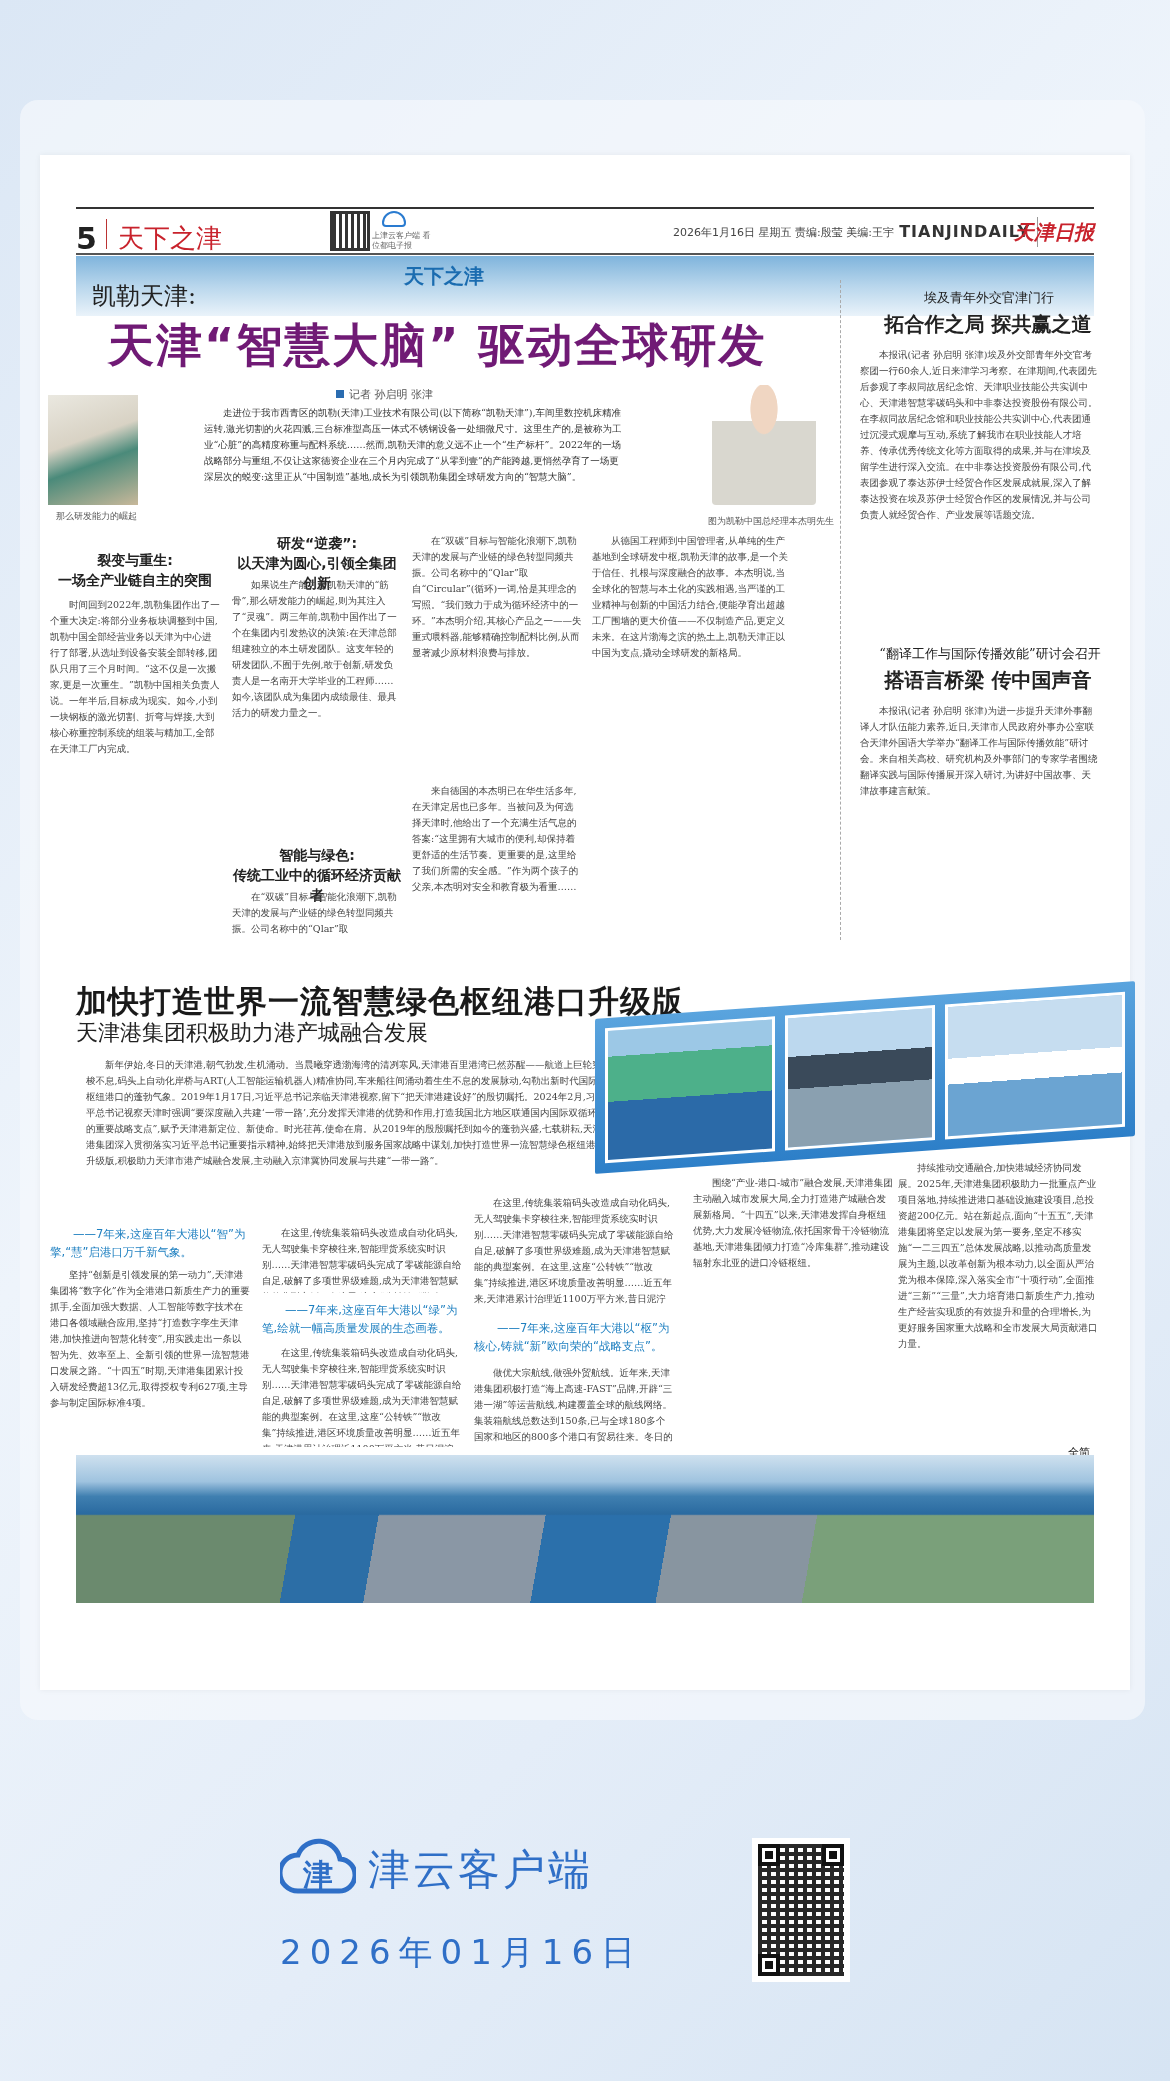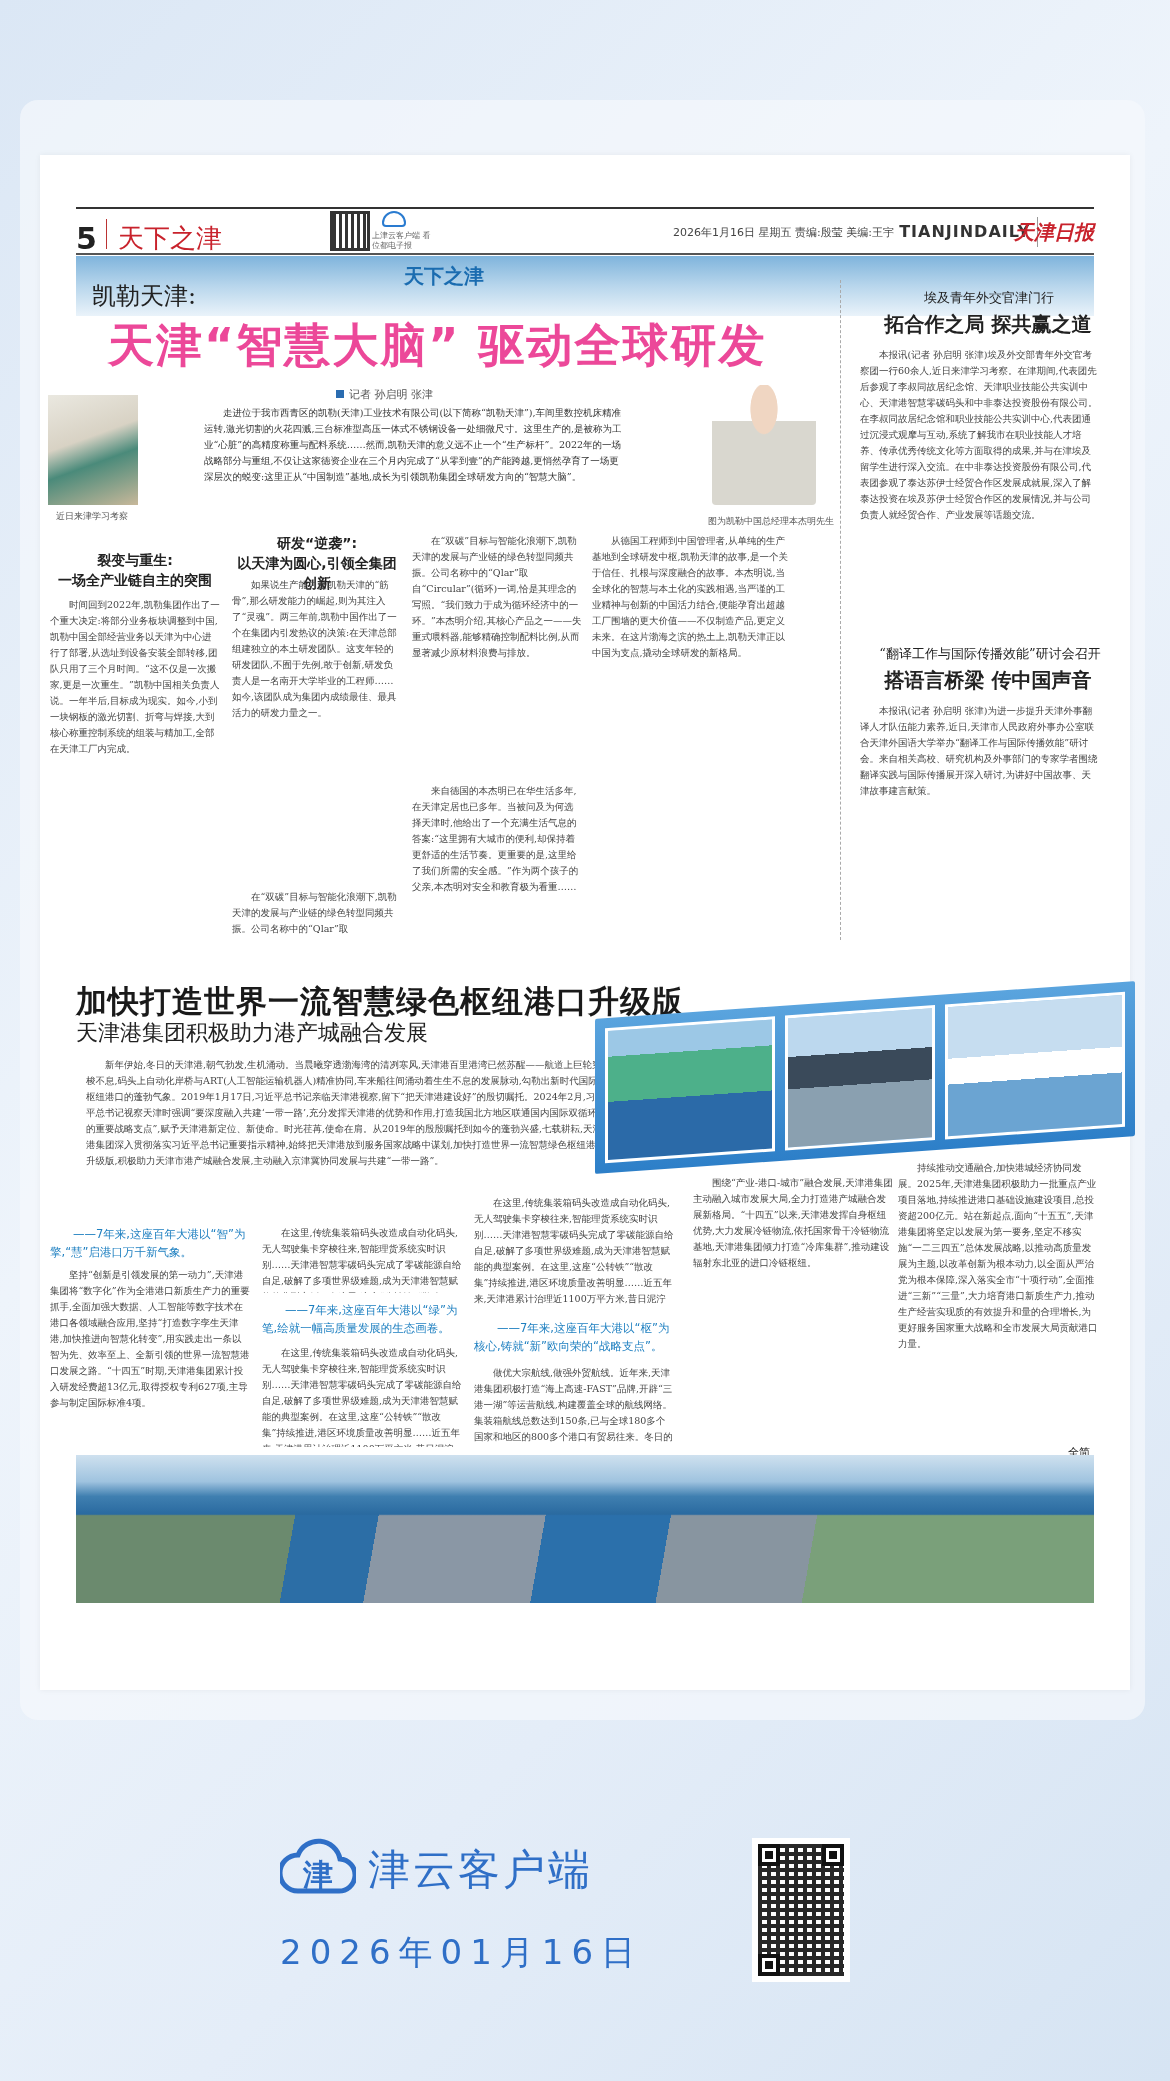--- a/index.html
+++ b/index.html
@@ -35,21 +35,21 @@
   .mh-date { position: absolute; right: 200px; top: 16px; font: 11px "DejaVu Sans", sans-serif; color: #444; }
   .mh-brand { position: absolute; right: 64px; top: 13px; font: bold 16px "DejaVu Sans", sans-serif; letter-spacing: 1px; color: #333; }
   .mh-brand-sep { position: absolute; right: 56px; top: 8px; width: 1px; height: 30px; background: #999; }
   .mh-logo { position: absolute; right: 0; top: 10px; font: italic bold 20px "DejaVu Serif", serif; color: #c8222c; }
 
   
   .sky { position: absolute; left: 36px; top: 101px; width: 1018px; height: 60px;
     background: linear-gradient(180deg, #7fb4dc 0%, #b8d6ec 50%, #eaf3fa 100%); }
   .sky-label { position: absolute; left: 364px; top: 108px; font: bold 20px "DejaVu Sans", sans-serif; color: #1a6cb0; }
   .kicker { position: absolute; left: 52px; top: 125px; font: 24px "DejaVu Serif", serif; color: #222; }
-  .headline { position: absolute; left: 68px; top: 160px; font: bold 46px "DejaVu Sans", sans-serif; color: #ec4899; letter-spacing: 2px; }
+  .headline { position: absolute; left: 68px; top: 160px; font: bold 46px "DejaVu Sans", sans-serif; color: #701a75; letter-spacing: 2px; }
   .byline { position: absolute; left: 276px; top: 232px; font: 11px "DejaVu Sans", sans-serif; color: #555; padding-left: 20px; }
   .byline::before { content: ""; display: inline-block; width: 8px; height: 8px; background: #2a6cb0; margin-right: 5px; }
   .lead { position: absolute; left: 164px; top: 250px; width: 420px; font: 9.5px "DejaVu Serif", serif; line-height: 16px; color: #333; text-indent: 2em; }
   .photo-machine { position: absolute; left: 8px; top: 240px; width: 90px; height: 110px;
     background: linear-gradient(160deg, #eae8e0 0%, #d8d2c4 40%, #4a8a7a 60%, #c8b89a 100%); }
   .caption { position: absolute; font: 9px "DejaVu Serif", serif; color: #555; }
   .photo-person { position: absolute; left: 672px; top: 230px; width: 104px; height: 120px;
     background: radial-gradient(ellipse at 50% 20%, #f0d6c2 0 18%, transparent 19%),
                 linear-gradient(180deg, #fff 0 30%, #d9d7cf 30% 100%); border-radius: 4px; }
   .divider-v { position: absolute; left: 800px; top: 125px; width: 0; height: 660px; border-left: 1px dashed #aaa; }
@@ -109,38 +109,42 @@
     <span class="mh-brand">TIANJINDAILY</span>
     <span class="mh-brand-sep"></span>
     <span class="mh-logo">天津日报</span>
   </div>
 
   <div class="sky"></div>
   <span class="sky-label">天下之津</span>
   <span class="kicker">凯勒天津:</span>
   <h1 class="headline">天津“智慧大脑” 驱动全球研发</h1>
   <div class="photo-machine"></div>
-  <span class="caption" style="left:16px;top:355px;">近日来津学习考察</span>
+  <span class="caption" style="left:16px;top:355px;">那么研发能力的崛起</span>
   <span class="byline">记者 孙启明 张津</span>
   <p class="lead" style="height:112px;overflow:hidden;">走进位于我市西青区的凯勒(天津)工业技术有限公司(以下简称“凯勒天津”),车间里数控机床精准运转,激光切割的火花四溅,三台标准型高压一体式不锈钢设备一处细微尺寸。这里生产的,是被称为工业“心脏”的高精度称重与配料系统……然而,凯勒天津的意义远不止一个“生产标杆”。2022年的一场战略部分与重组,不仅让这家德资企业在三个月内完成了“从零到壹”的产能跨越,更悄然孕育了一场更深层次的蜕变:这里正从“中国制造”基地,成长为引领凯勒集团全球研发方向的“智慧大脑”。</p>
   <div class="photo-person"></div>
   <span class="caption" style="left:668px;top:360px;">图为凯勒中国总经理本杰明先生</span>
 
   <div class="subhead" style="left:10px;top:395px;width:170px;">
     <div>裂变与重生:</div>
     <div>一场全产业链自主的突围</div>
   </div>
   <p class="col-text" style="left:10px;top:442px;width:170px;height:340px;">时间回到2022年,凯勒集团作出了一个重大决定:将部分业务板块调整到中国,凯勒中国全部经营业务以天津为中心进行了部署,从选址到设备安装全部转移,团队只用了三个月时间。“这不仅是一次搬家,更是一次重生。”凯勒中国相关负责人说。一年半后,目标成为现实。如今,小到一块钢板的激光切割、折弯与焊接,大到核心称重控制系统的组装与精加工,全部在天津工厂内完成。</p>
 
   <div class="subhead" style="left:192px;top:378px;width:170px;">
     <div>研发“逆袭”:</div>
     <div>以天津为圆心,引领全集团创新</div>
   </div>
   <p class="col-text" style="left:192px;top:422px;width:170px;height:240px;">如果说生产能力是凯勒天津的“筋骨”,那么研发能力的崛起,则为其注入了“灵魂”。两三年前,凯勒中国作出了一个在集团内引发热议的决策:在天津总部组建独立的本土研发团队。这支年轻的研发团队,不囿于先例,敢于创新,研发负责人是一名南开大学毕业的工程师……如今,该团队成为集团内成绩最佳、最具活力的研发力量之一。</p>
 
+  <div class="subhead" style="left:192px;top:690px;width:170px;">
+    <div>智能与绿色:</div>
+    <div>传统工业中的循环经济贡献者</div>
+  </div>
   <p class="col-text" style="left:192px;top:734px;width:170px;height:48px;">在“双碳”目标与智能化浪潮下,凯勒天津的发展与产业链的绿色转型同频共振。公司名称中的“Qlar”取自“Circular”(循环)一词,恰是其理念的写照。“我们致力于成为循环经济中的一环。”本杰明介绍,其核心产品之一——失重式喂料器,能够精确控制配料比例,从而显著减少原材料浪费与排放。</p>
 
   <p class="col-text" style="left:372px;top:378px;width:170px;height:200px;">在“双碳”目标与智能化浪潮下,凯勒天津的发展与产业链的绿色转型同频共振。公司名称中的“Qlar”取自“Circular”(循环)一词,恰是其理念的写照。“我们致力于成为循环经济中的一环。”本杰明介绍,其核心产品之一——失重式喂料器,能够精确控制配料比例,从而显著减少原材料浪费与排放。</p>
 
   <p class="col-text" style="left:552px;top:378px;width:200px;height:404px;">从德国工程师到中国管理者,从单纯的生产基地到全球研发中枢,凯勒天津的故事,是一个关于信任、扎根与深度融合的故事。本杰明说,当全球化的智慧与本土化的实践相遇,当严谨的工业精神与创新的中国活力结合,便能孕育出超越工厂围墙的更大价值——不仅制造产品,更定义未来。在这片渤海之滨的热土上,凯勒天津正以中国为支点,撬动全球研发的新格局。</p>
 
   <p class="col-text" style="left:372px;top:628px;width:170px;height:154px;">来自德国的本杰明已在华生活多年,在天津定居也已多年。当被问及为何选择天津时,他给出了一个充满生活气息的答案:“这里拥有大城市的便利,却保持着更舒适的生活节奏。更重要的是,这里给了我们所需的安全感。”作为两个孩子的父亲,本杰明对安全和教育极为看重……</p>
 
   <div class="divider-v"></div>
 

